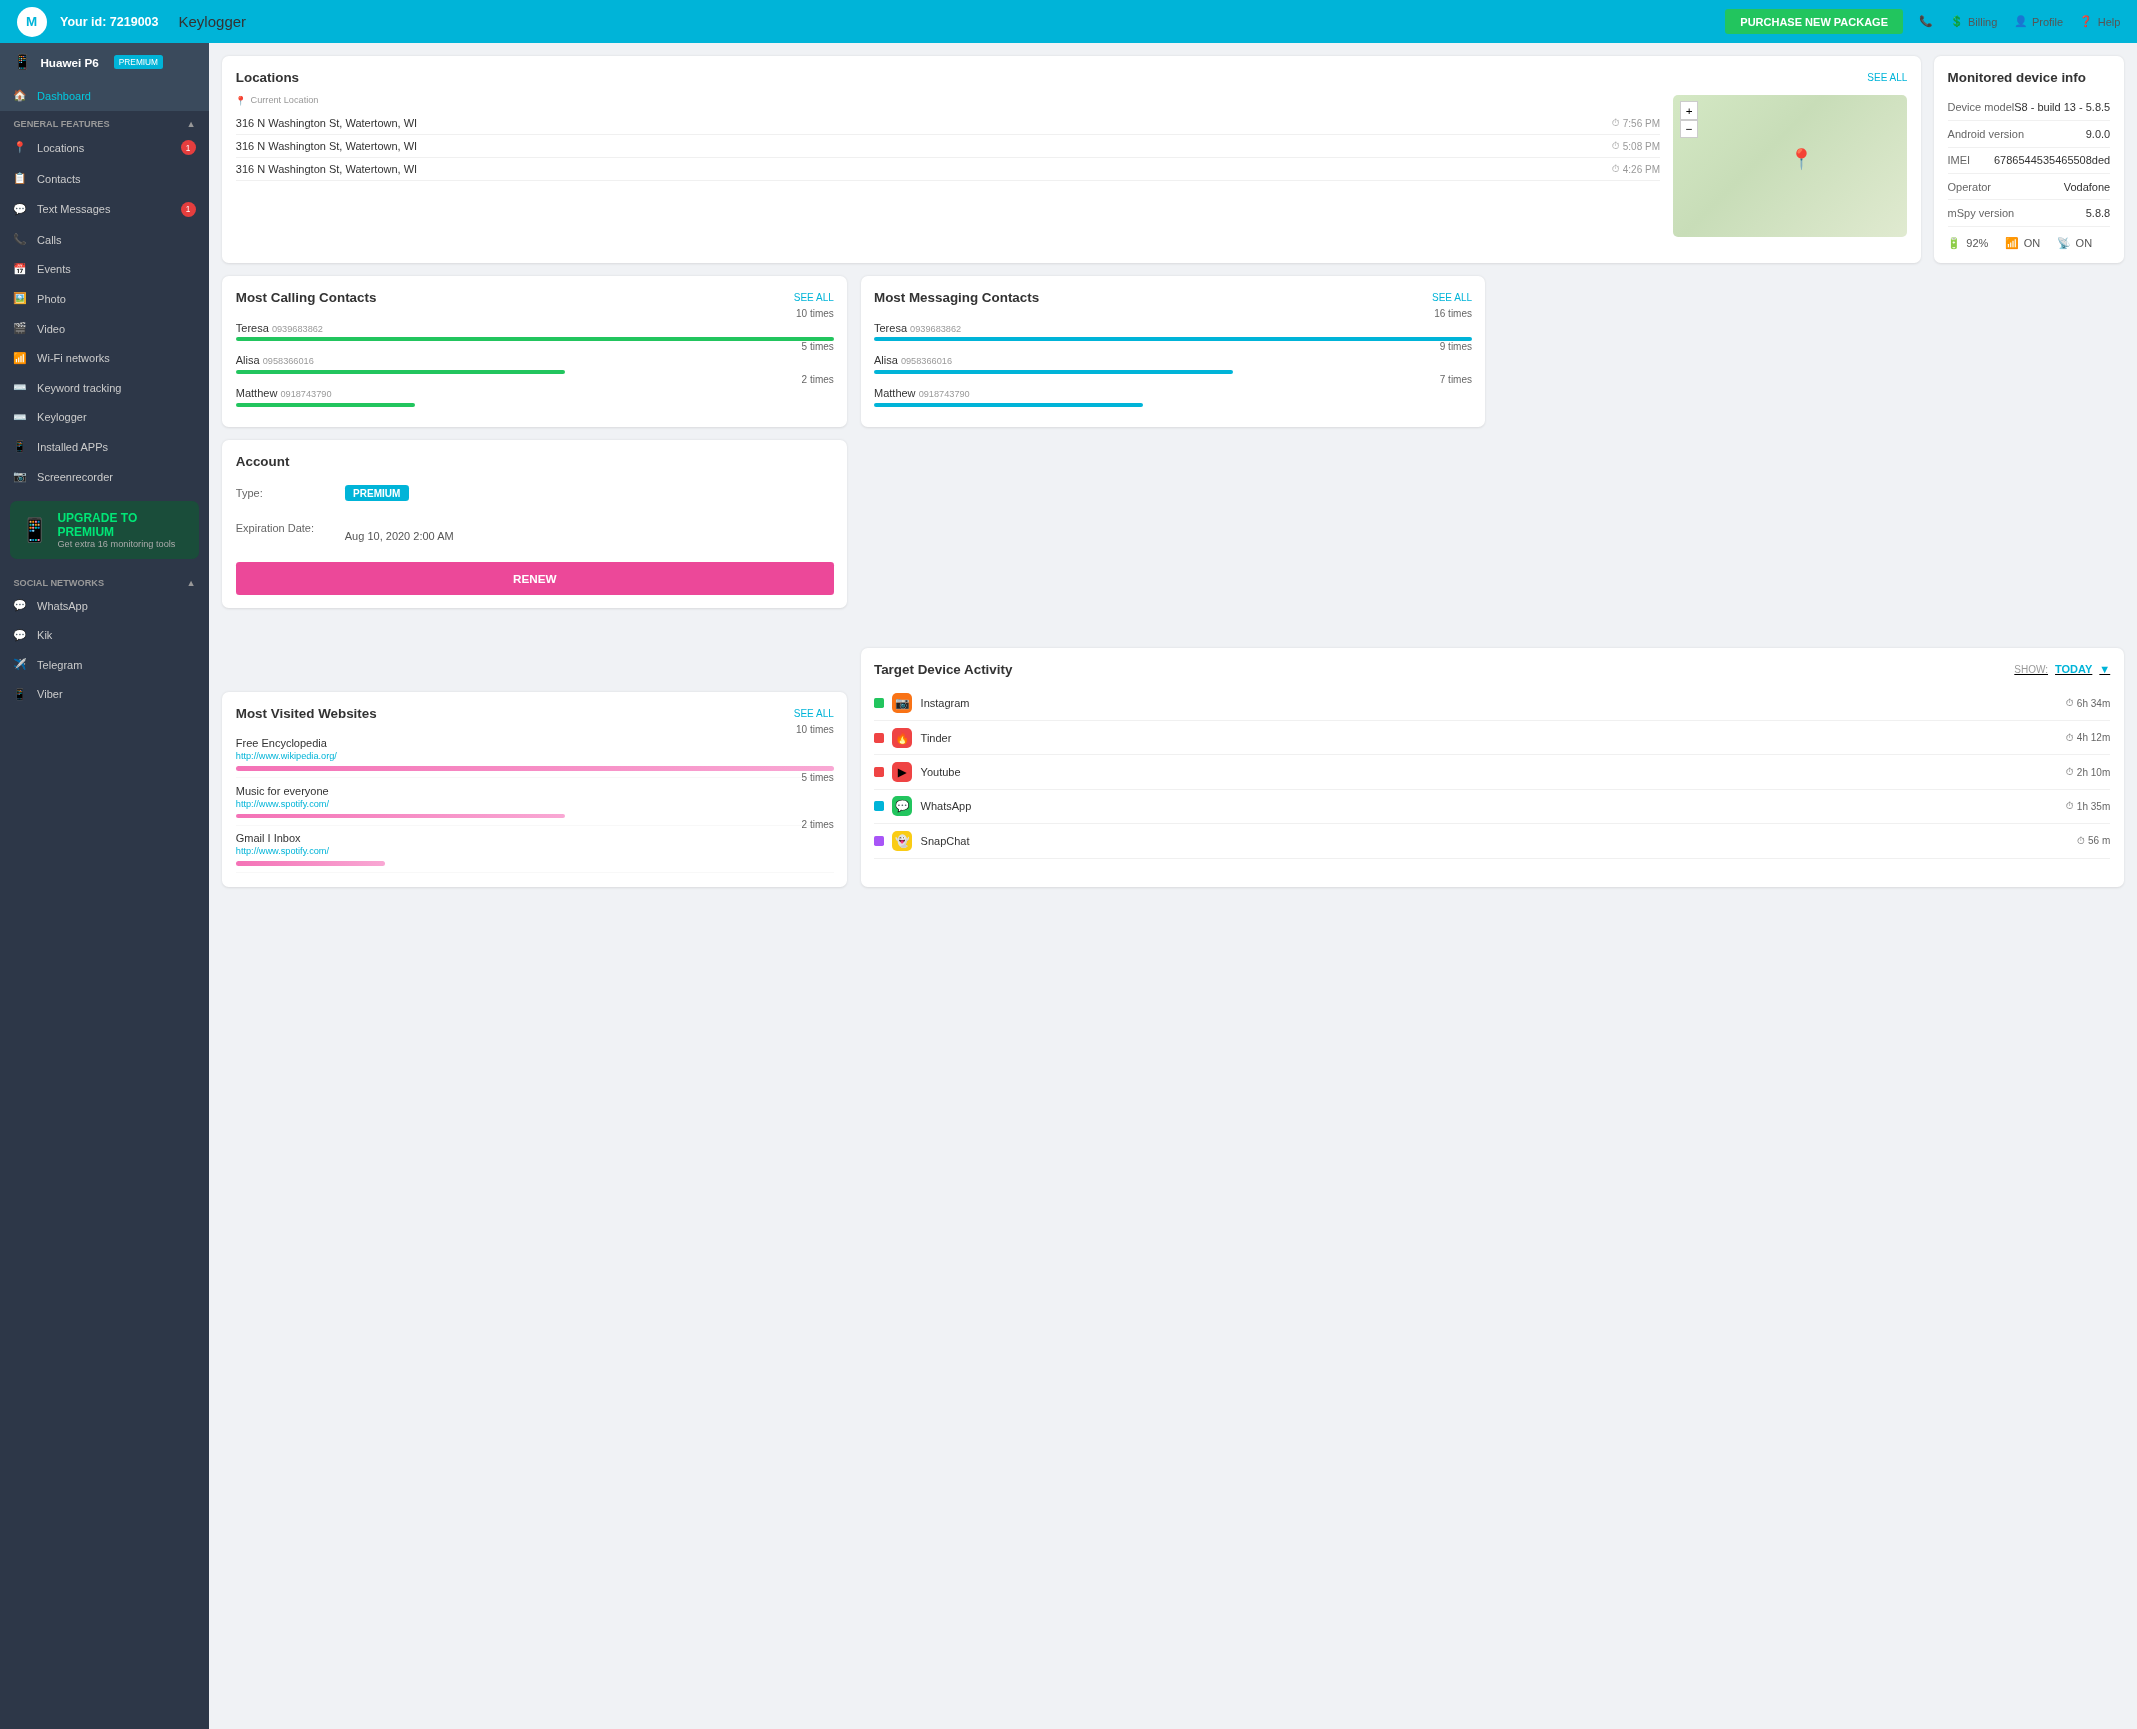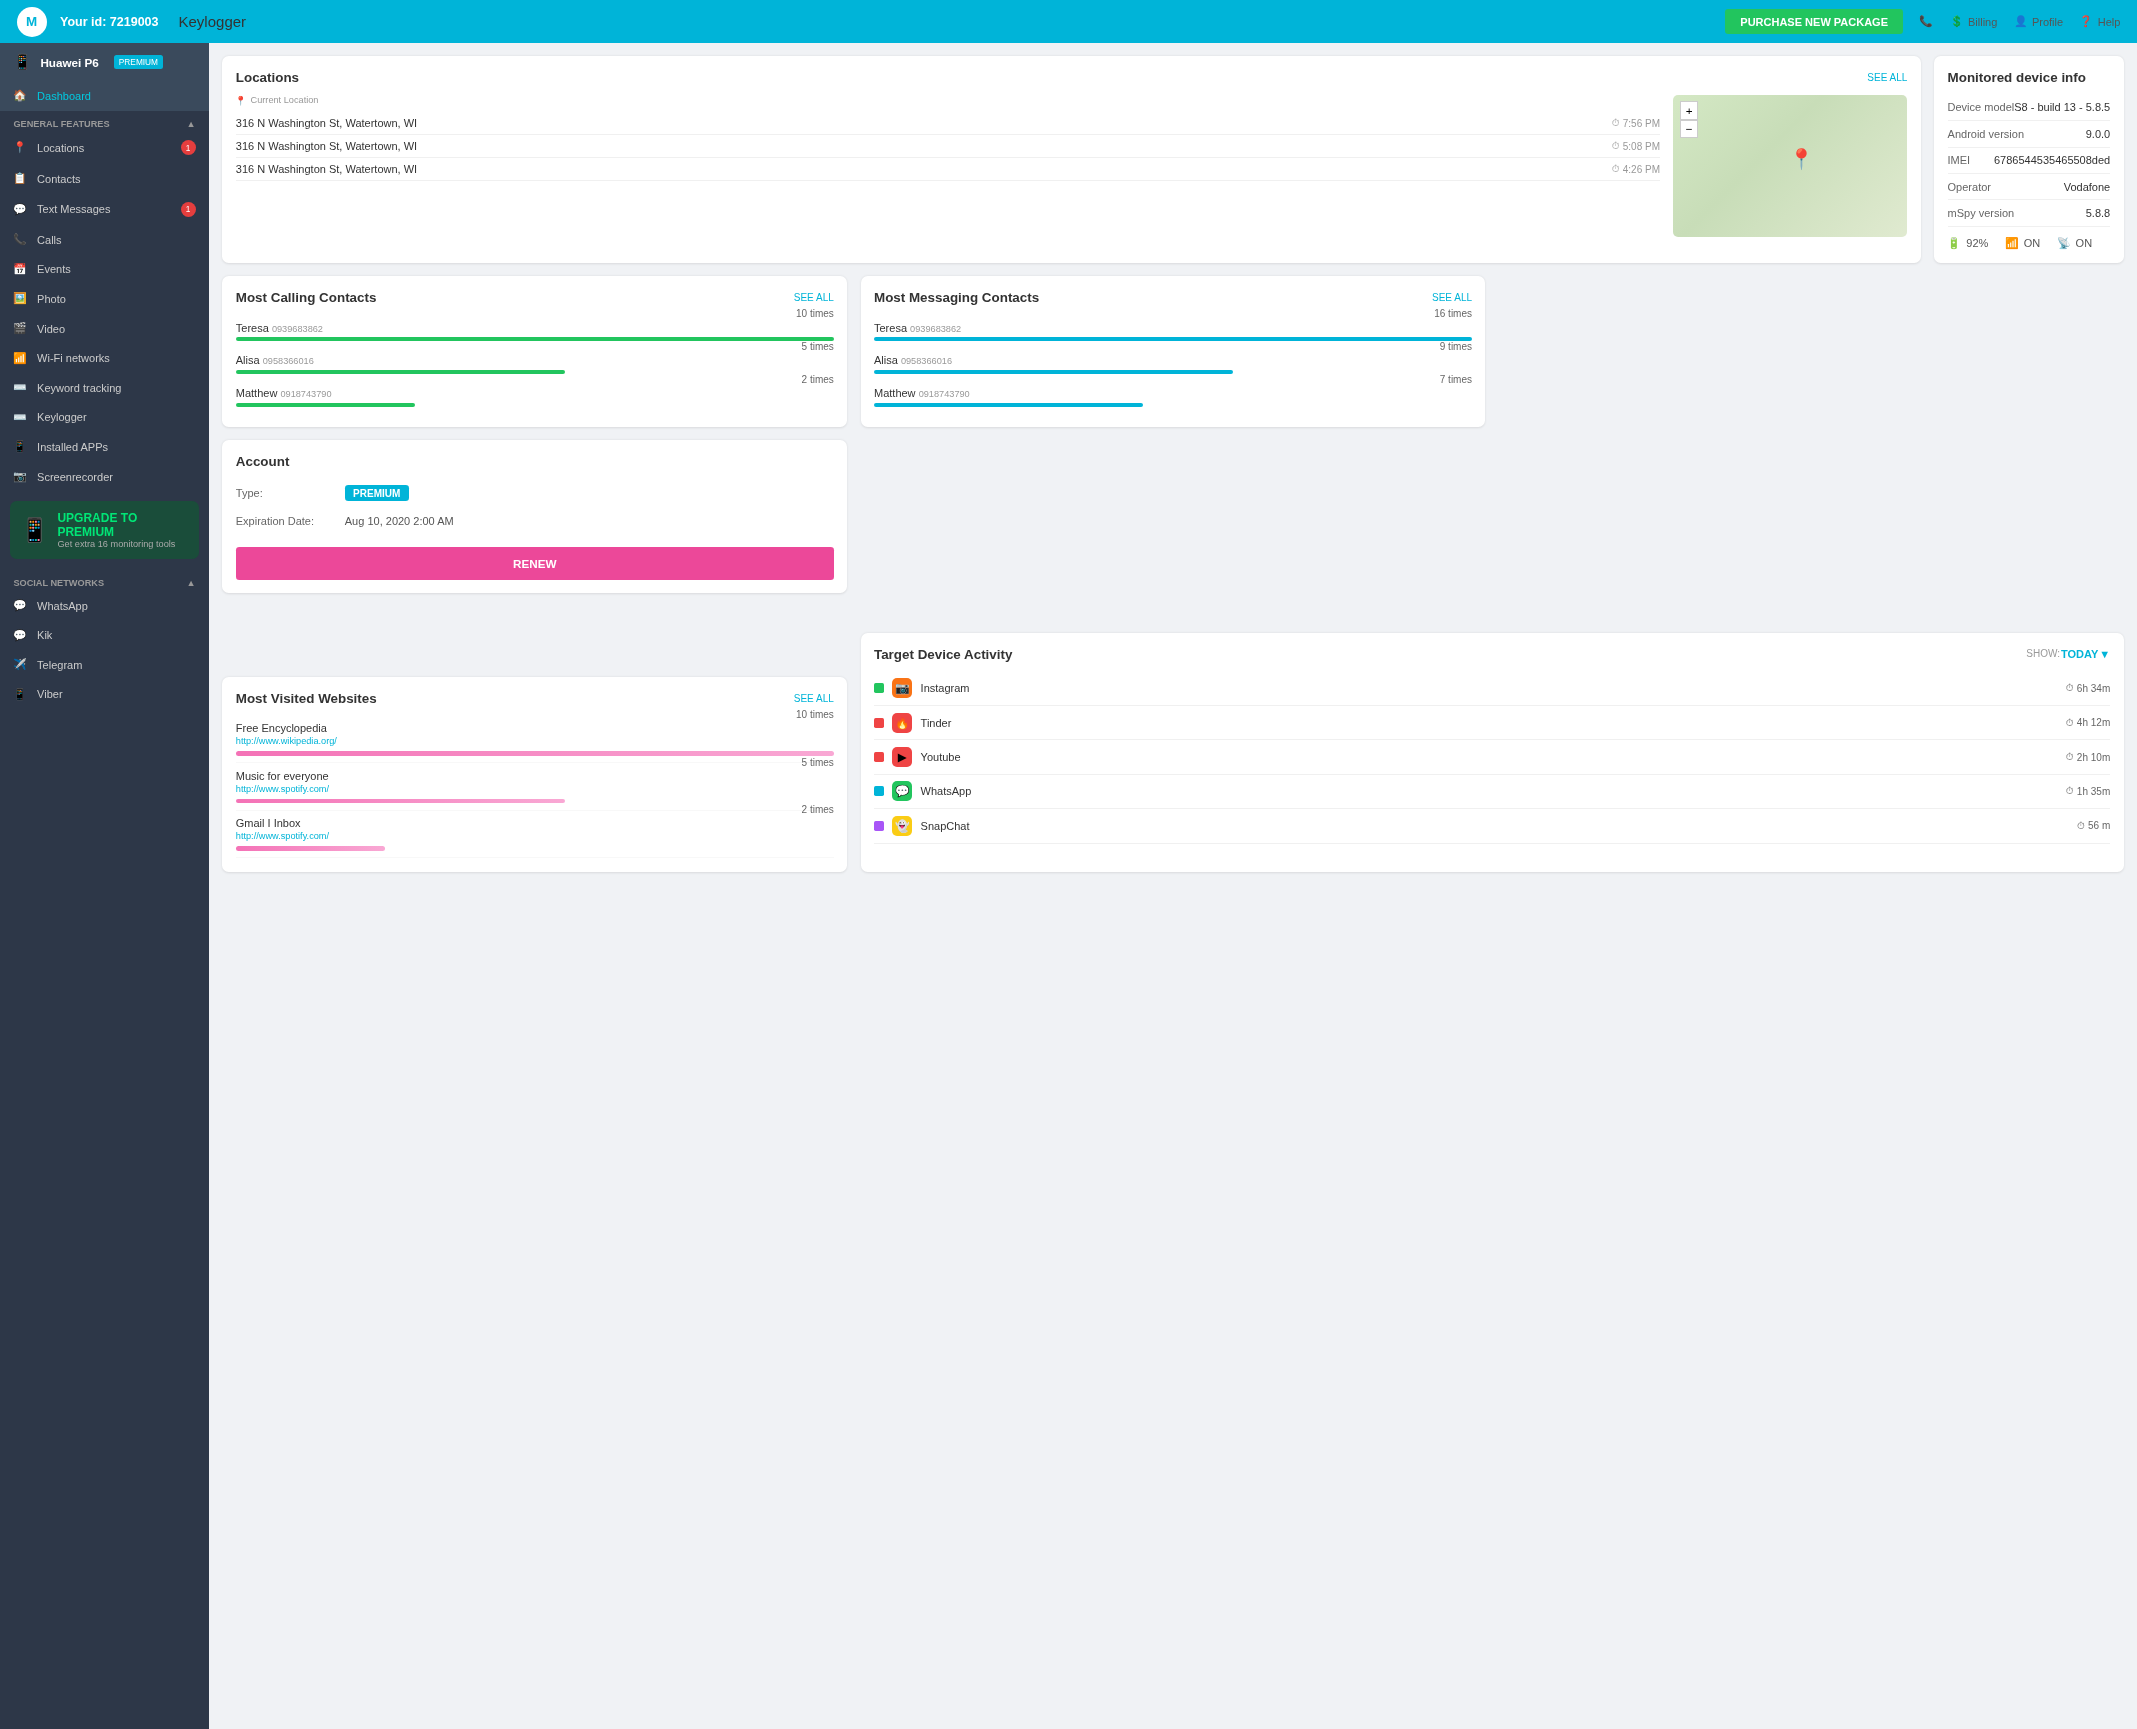--- a/index.html
+++ b/index.html
@@ -65,21 +65,21 @@
     .device-status { display: flex; gap: 16.7px; margin-top: 10px; align-items: center; }
     .status-item { display: flex; align-items: center; gap: 5px; font-size: 11px; color: #555; }
 
     
     .account-card { grid-column: 1; grid-row: 2; }
     .account-row { display: flex; align-items: center; padding: 6.7px 0; font-size: 11px; }
     .account-row .acc-label { color: #666; width: 109px; }
     .premium-tag { background: #00b4d8; color: white; padding: 2.5px 8.3px; border-radius: 3.3px; font-size: 10px; font-weight: bold; }
     .toggle { width: 33px; height: 18.4px; background: #00b4d8; border-radius: 9.2px; position: relative; cursor: pointer; }
     .toggle::after { content: ''; position: absolute; right: 1.7px; top: 1.7px; width: 15px; height: 15px; background: white; border-radius: 50%; }
-    .expiry-date { color: #555; }
+    .expiry-date { color: #555; margin-top: 15px; }
     .renew-btn { background: #ec4899; color: white; border: none; width: 100%; padding: 10px; border-radius: 3.3px; font-size: 11.7px; font-weight: bold; cursor: pointer; margin-top: 13.4px; text-transform: uppercase; }
 
     
     .contacts-card { }
     .contact-row { padding: 6.7px 0; }
     .contact-name { font-size: 11px; color: #333; font-weight: 500; }
     .contact-phone { font-size: 9.2px; color: #999; }
     .contact-times { font-size: 10px; color: #666; float: right; margin-top: -13.4px; }
     .contact-bar { height: 4.2px; border-radius: 2.5px; margin-top: 3.3px; }
 
@@ -417,21 +417,21 @@
           <span class="website-times">2 times</span>
           <br>
           <span class="website-url">http://www.spotify.com/</span>
           <div class="website-bar" style="width:25%;margin-top:5px;"></div>
         </div>
       </div>
 
       <div class="card activity-card">
         <div class="card-header">
           <span class="card-title">Target Device Activity</span>
-          <span style="display:flex;align-items:flex-start;gap:1px;">
+          <span style="display:flex;align-items:center;gap:7px;text-decoration:underline;">
             <span class="show-label">SHOW:</span>
             <span class="show-today">TODAY</span>
             <span style="color:#00b4d8;">▼</span>
           </span>
         </div>
         <div class="activity-content">
           <div class="activity-list">
             <div class="activity-item">
               <div class="activity-dot" style="background:#22c55e;"></div>
               <div class="activity-app-icon" style="background:#f97316;">📷</div>

